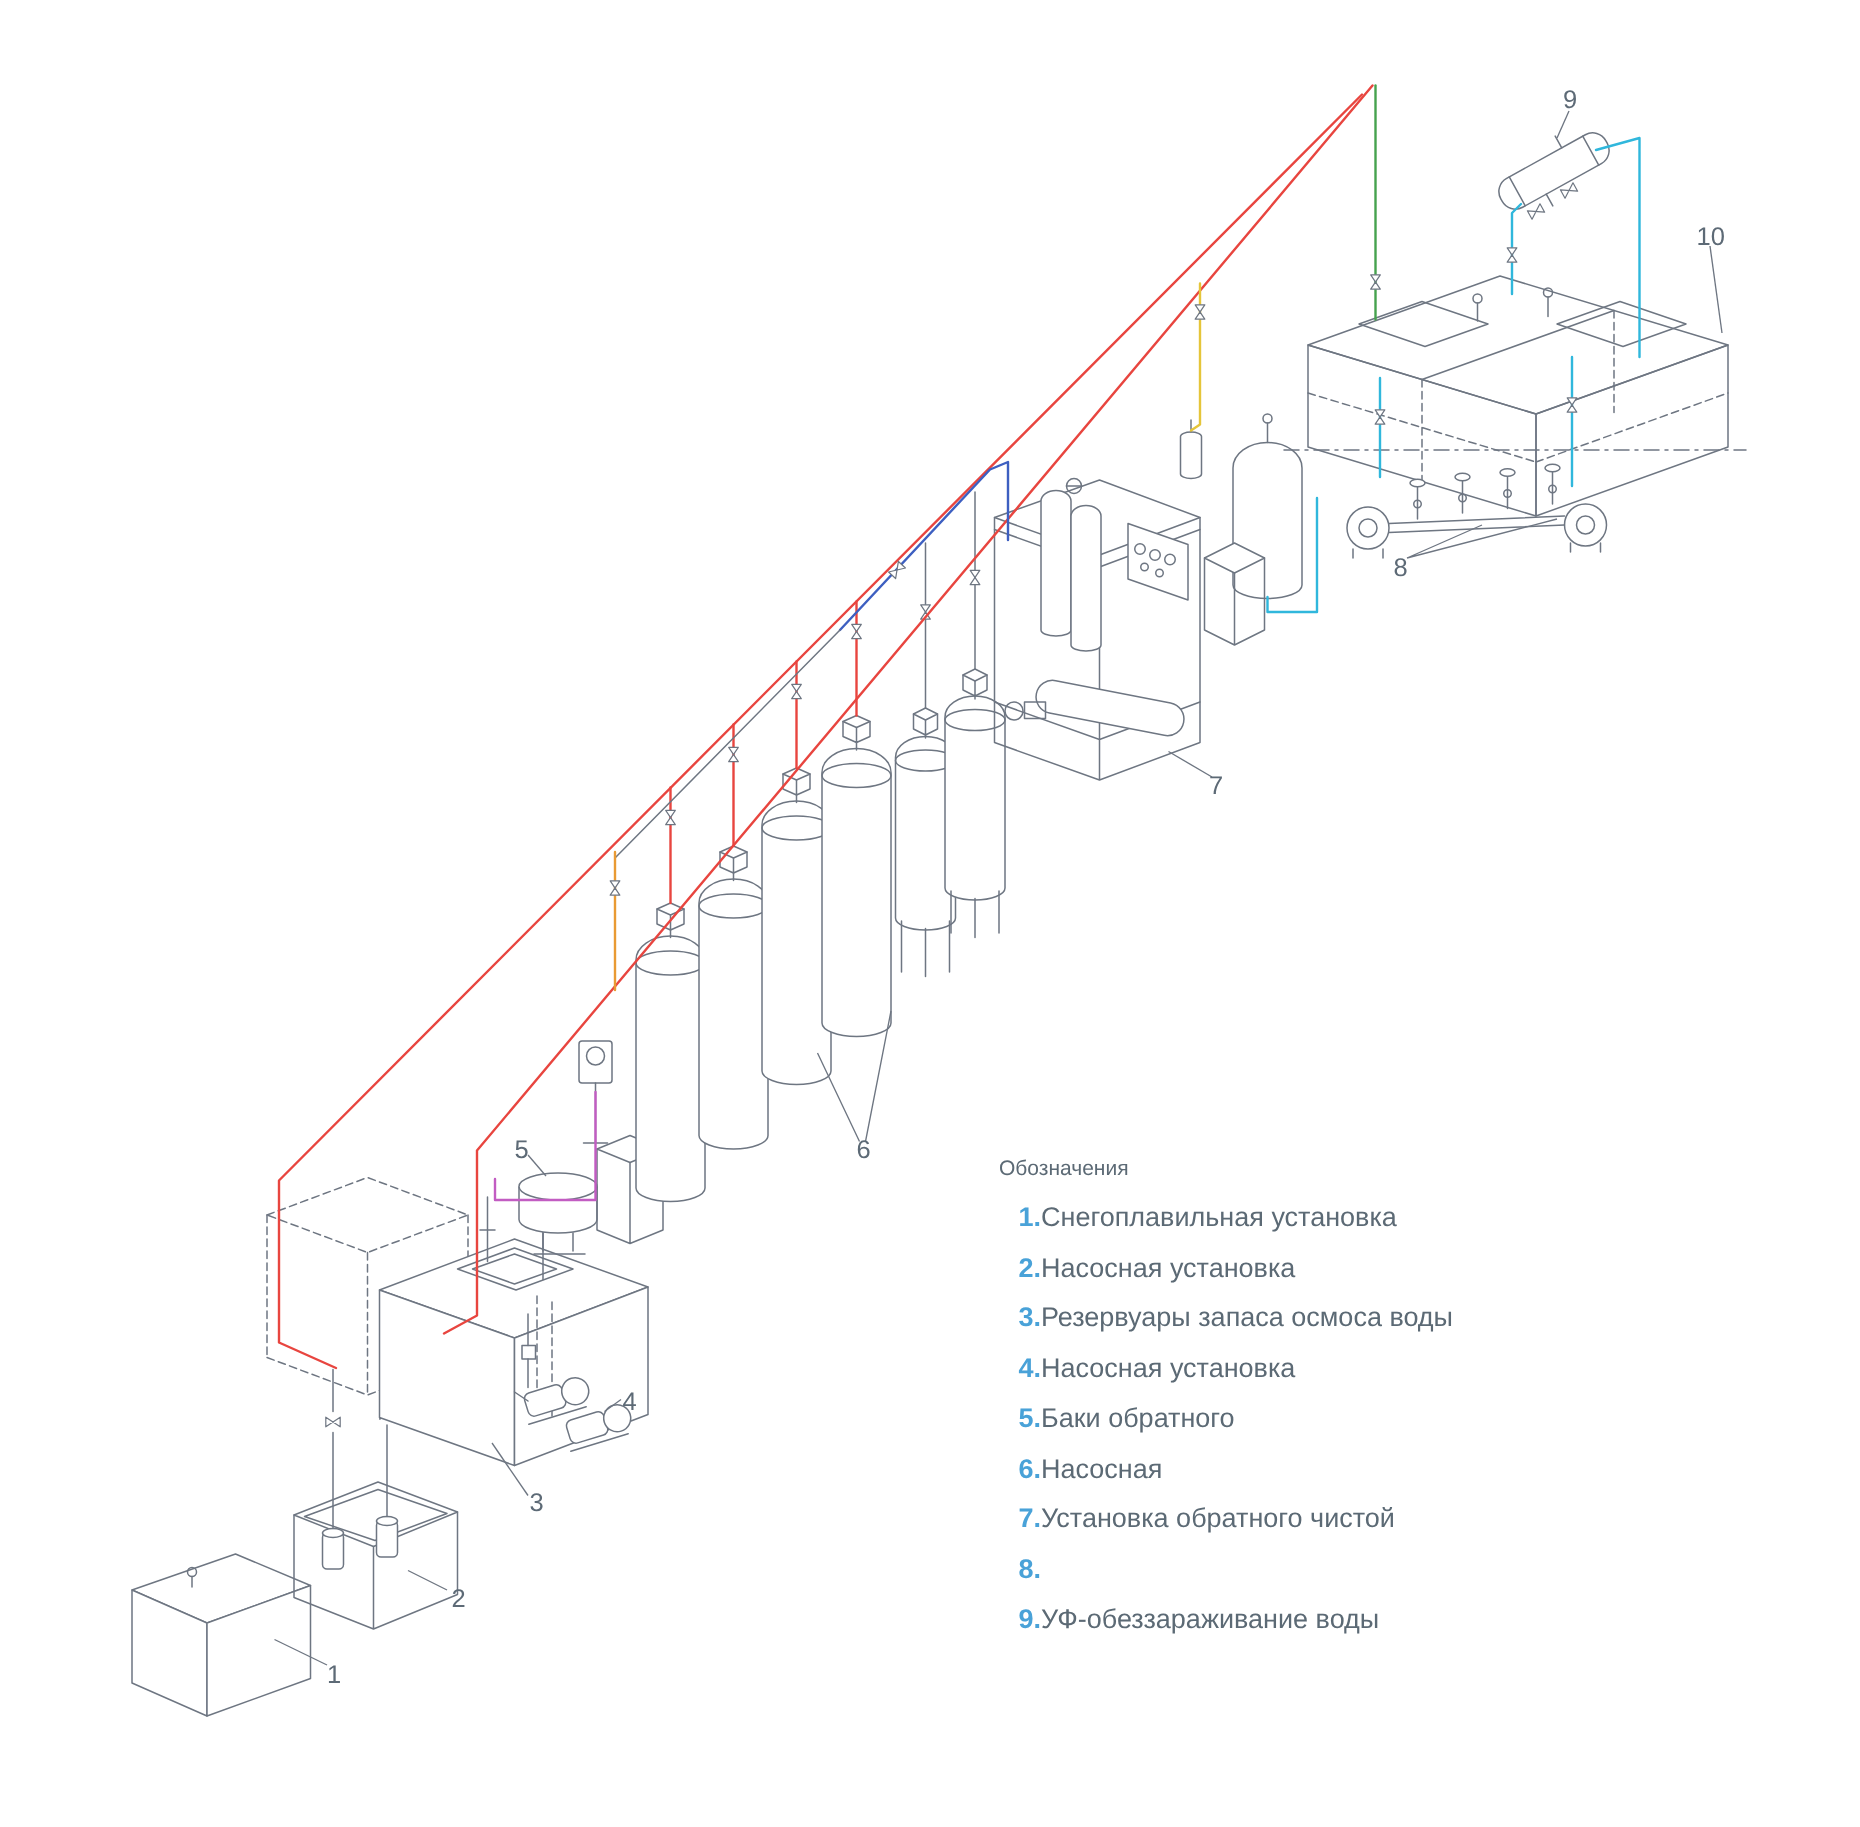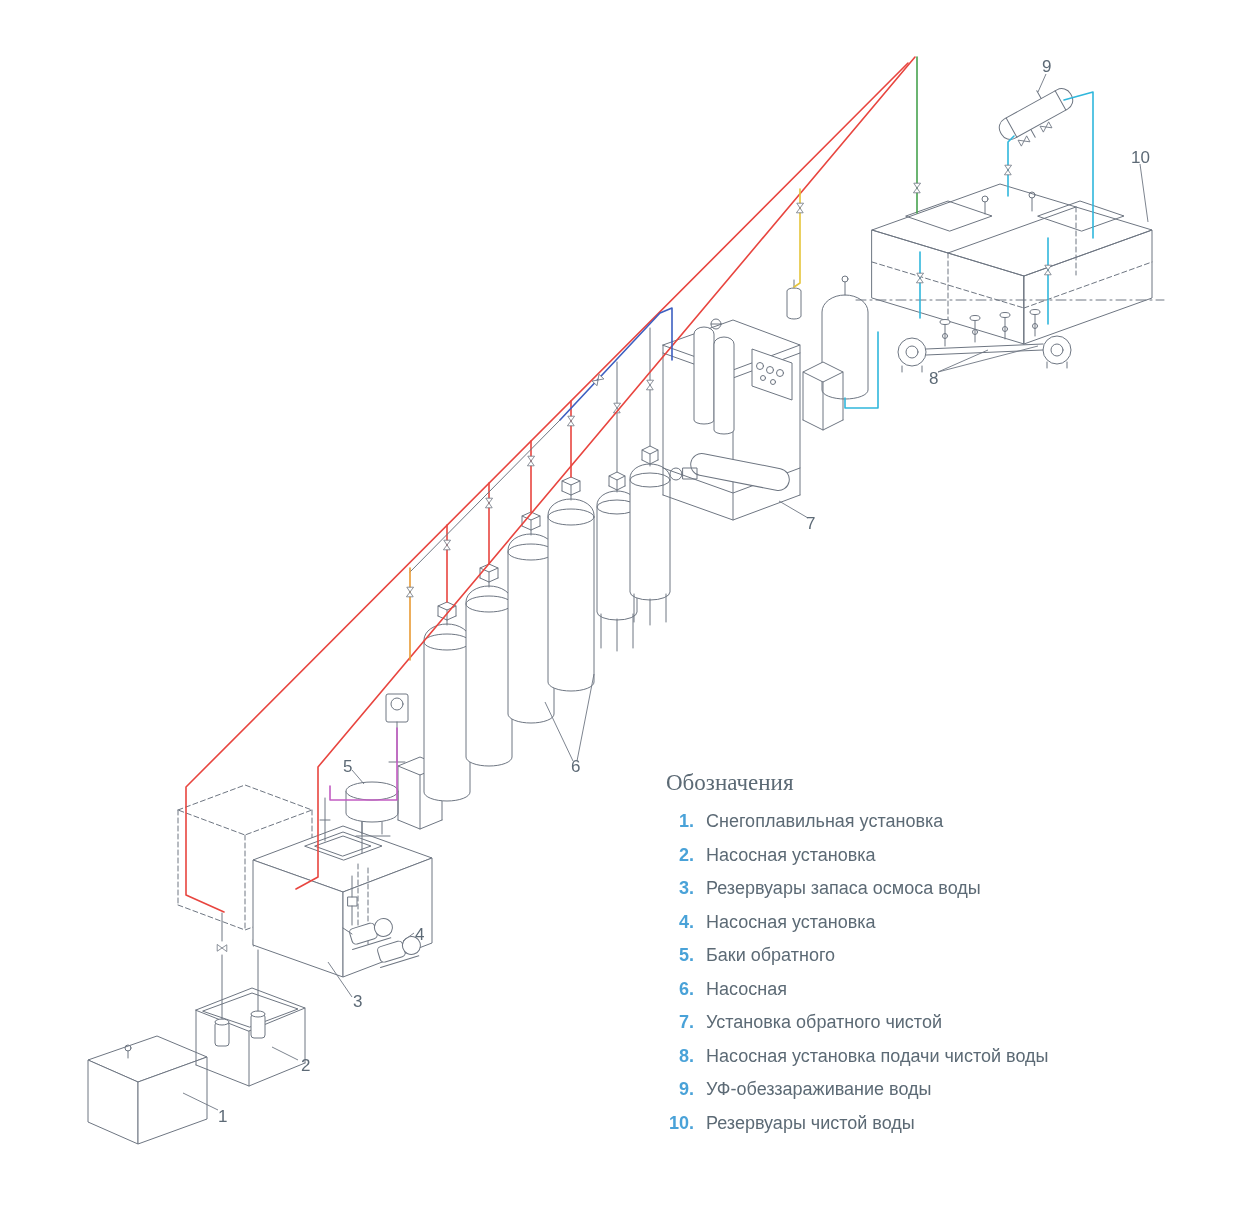--- a/index.html
+++ b/index.html
@@ -9,24 +9,24 @@
   .eq{fill:none;stroke:#6e7682;stroke-width:1;stroke-linejoin:round;stroke-linecap:round;}
   .eqf{fill:#ffffff;stroke:#6e7682;stroke-width:1;stroke-linejoin:round;}
   .dash{stroke-dasharray:5 3;}
   .cl{stroke-dasharray:10 4 2 4;}
   .ld{fill:none;stroke:#6e7682;stroke-width:0.9;}
   .pipe{fill:none;stroke-width:1.6;stroke-linejoin:round;stroke-linecap:round;}
   .red{stroke:#e8453f}.green{stroke:#46a24e}.yellow{stroke:#e5c53a}
   .blue{stroke:#3d5fc1}.cyan{stroke:#30b7dc}.orange{stroke:#e99a33}.magenta{stroke:#c25cc2}
   .callout{font:17px "Liberation Sans",sans-serif;fill:#5d6a76;}
   .legend{position:absolute;left:664px;top:770px;width:540px;color:#5c6a75;}
-  .legend-title{font-size:23px;margin:0 0 15px 2px;font-family:Liberation Serif, serif;}
+  .legend-title{font-size:14px;margin:0 0 15px 2px;}
   .legend-row{display:flex;margin-bottom:12.5px;line-height:21px;font-size:18px;}
   .legend-row .num{width:30px;text-align:right;font-weight:700;color:#49a2d8;flex:0 0 30px;}
-  .legend-row .lbl{margin-left:12px;color:#5c6a75;}
+  .legend-row .lbl{margin-left:0;color:#5c6a75;}
 </style>
 </head>
 <body>
 
 <div class="canvas">
 <svg width="1240" height="1218" viewBox="0 0 1240 1218">
   <defs>
     <path id="valve" d="M-6,-4 L-6,4 L6,-4 L6,4 Z" fill="#ffffff"></path>
   </defs>
 
@@ -304,24 +304,19 @@
   <div class="legend-row">
     <span class="num">6.</span>
     <span class="lbl">Насосная</span>
   </div>
   <div class="legend-row">
     <span class="num">7.</span>
     <span class="lbl">Установка обратного чистой</span>
   </div>
   <div class="legend-row">
     <span class="num">8.</span>
-    <span class="lbl">Насосная установка подачи чистой воды</span>
   </div>
   <div class="legend-row">
     <span class="num">9.</span>
     <span class="lbl">УФ-обеззараживание воды</span>
   </div>
-  <div class="legend-row">
-    <span class="num">10.</span>
-    <span class="lbl">Резервуары чистой воды</span>
-  </div>
 </div>
 </div>
 
 </body></html>

